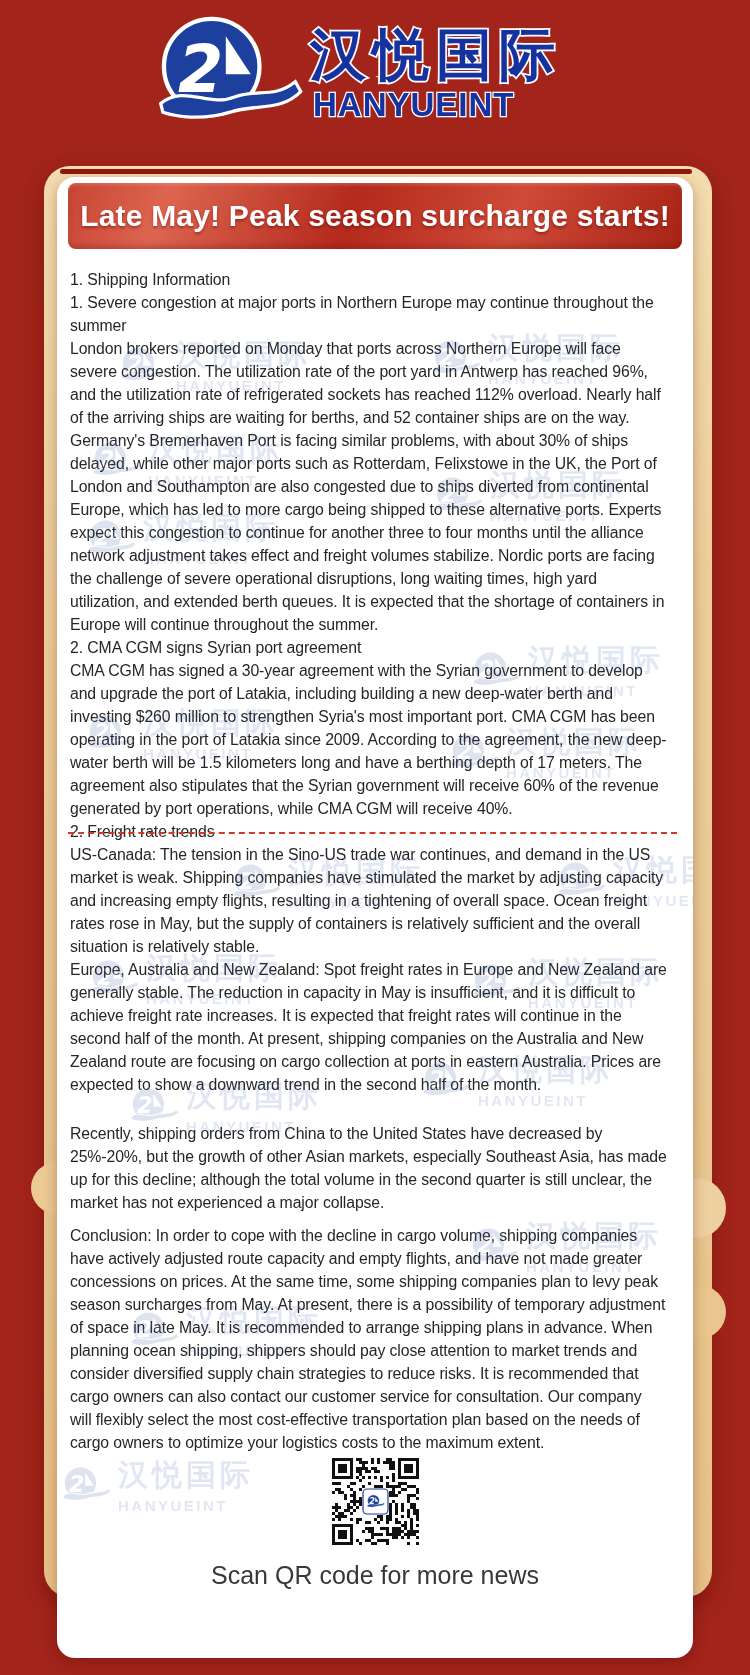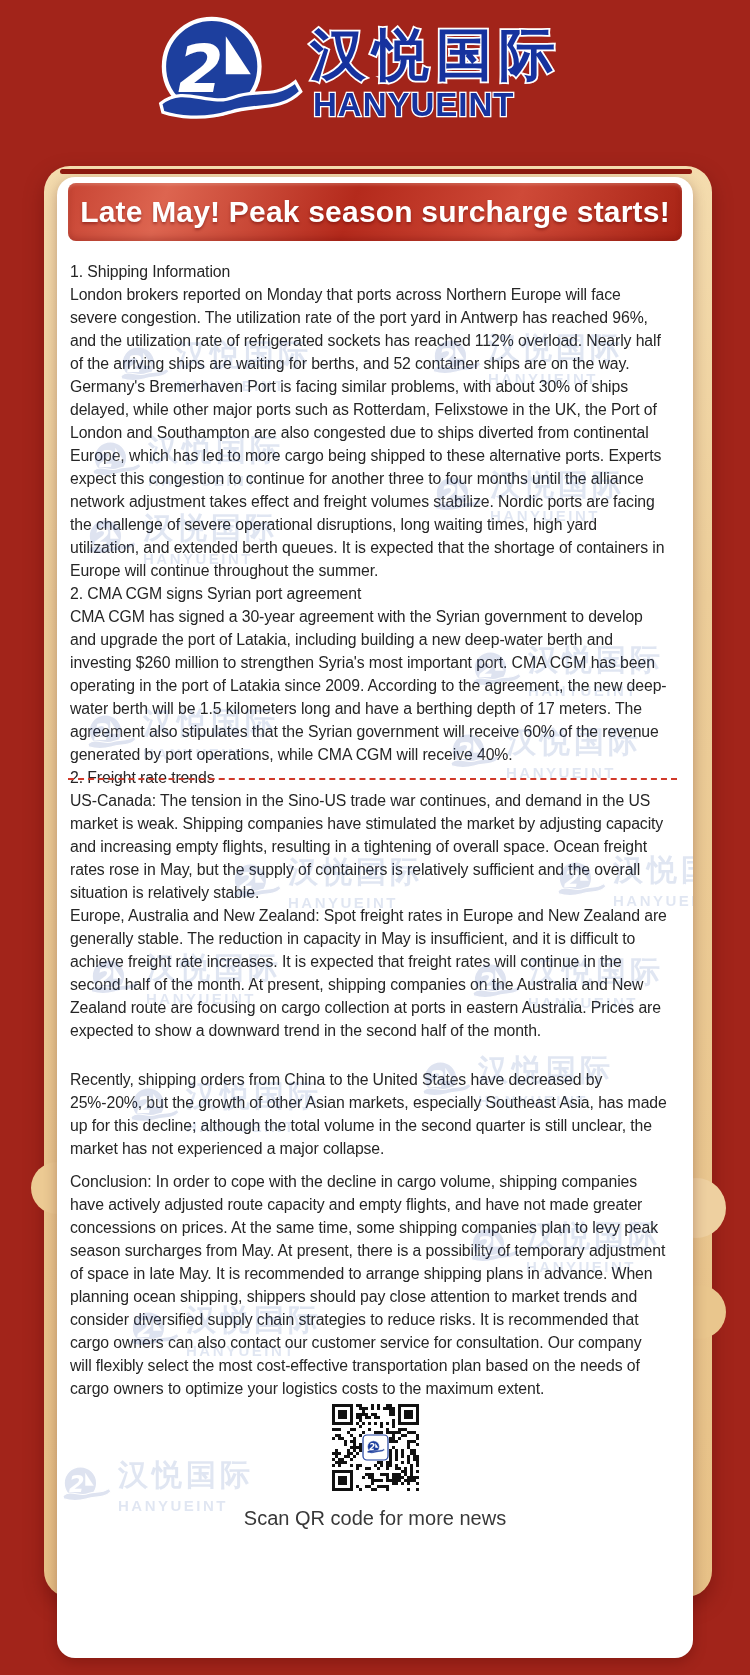--- a/index.html
+++ b/index.html
@@ -39,21 +39,21 @@
   .top-accent{
     position:absolute;left:60px;top:169px;width:632px;height:5px;z-index:2;
     background:#8e1a0f;border-radius:3px;
   }
   .card{
     position:absolute;left:57px;top:177px;width:636px;height:1481px;z-index:3;
     background:#ffffff;border-radius:18px;overflow:hidden;
     box-shadow:0 4px 14px rgba(70,5,0,0.3);
   }
   .banner{
-    margin:6px 11px 0 11px;height:58px;border-radius:8px;
+    margin:6px 11px 0 11px;height:66px;border-radius:8px;
     display:flex;align-items:center;justify-content:center;
     background:linear-gradient(110deg,#c84534 0%,#dd6550 16%,#b42a1c 46%,#cf4a38 72%,#a82315 100%);
     box-shadow:inset 0 -3px 6px rgba(90,0,0,0.25), inset 0 2px 3px rgba(255,220,200,0.25);
   }
   .banner h1{
     margin:0;font-size:30px;font-weight:bold;color:#ffffff;letter-spacing:0.2px;
     text-shadow:0 2px 3px rgba(90,0,0,0.45);white-space:nowrap;
   }
   .article{
     position:relative;z-index:2;
@@ -62,21 +62,21 @@
     text-align:left;
   }
   .article p{margin:0;}
   .blk-spacer{width:100%;}
   .blk-divider{position:relative;margin-top:28px;}
   .blk-divider::after{
     content:"";position:absolute;left:-2px;right:-10px;top:12px;
     border-top:2px dashed #d03a2a;
   }
   .qr-area{position:relative;z-index:2;margin-top:4px;text-align:center;}
-  .qr-caption{margin-top:12px;font-size:20px;color:#383838;}
+  .qr-caption{margin-top:12px;font-size:25px;color:#383838;}
   .wm-layer{position:absolute;inset:0;z-index:5;pointer-events:none;overflow:hidden;}
   .wm{
     position:absolute;display:flex;align-items:center;gap:6px;
     color:#2f55a8;opacity:0.14;white-space:nowrap;
   }
   .wm svg{width:52px;height:44px;flex:0 0 auto;}
   .wm .wm-cn{font-size:30px;font-weight:bold;letter-spacing:4px;font-family:"DejaVu Sans",sans-serif;}
   .wm .wm-en{font-size:15px;font-weight:bold;letter-spacing:2.5px;margin-top:1px;}
 </style>
 </head>
@@ -111,20 +111,21 @@
 <div class="scallop s-r2"></div>
 <div class="top-accent"></div>
 
 <div class="card">
   <div class="banner">
     <h1>Late May! Peak season surcharge starts!</h1>
   </div>
 
   <div class="article" id="article">
       <p class="blk-line">1. Shipping Information</p>
+      <p class="blk-line">1. Severe congestion at major ports in Northern Europe may continue throughout the summer</p>
       <p class="blk-para">London brokers reported on Monday that ports across Northern Europe will face severe congestion. The utilization rate of the port yard in Antwerp has reached 96%, and the utilization rate of refrigerated sockets has reached 112% overload. Nearly half of the arriving ships are waiting for berths, and 52 container ships are on the way. Germany's Bremerhaven Port is facing similar problems, with about 30% of ships delayed, while other major ports such as Rotterdam, Felixstowe in the UK, the Port of London and Southampton are also congested due to ships diverted from continental Europe, which has led to more cargo being shipped to these alternative ports. Experts expect this congestion to continue for another three to four months until the alliance network adjustment takes effect and freight volumes stabilize. Nordic ports are facing the challenge of severe operational disruptions, long waiting times, high yard utilization, and extended berth queues. It is expected that the shortage of containers in Europe will continue throughout the summer.</p>
       <p class="blk-line">2. CMA CGM signs Syrian port agreement</p>
       <p class="blk-para">CMA CGM has signed a 30-year agreement with the Syrian government to develop and upgrade the port of Latakia, including building a new deep-water berth and investing $260 million to strengthen Syria's most important port. CMA CGM has been operating in the port of Latakia since 2009. According to the agreement, the new deep-water berth will be 1.5 kilometers long and have a berthing depth of 17 meters. The agreement also stipulates that the Syrian government will receive 60% of the revenue generated by port operations, while CMA CGM will receive 40%.</p>
       <p class="blk-divider">2. Freight rate trends</p>
       <p class="blk-para">US-Canada: The tension in the Sino-US trade war continues, and demand in the US market is weak. Shipping companies have stimulated the market by adjusting capacity and increasing empty flights, resulting in a tightening of overall space. Ocean freight rates rose in May, but the supply of containers is relatively sufficient and the overall situation is relatively stable.</p>
       <p class="blk-para">Europe, Australia and New Zealand: Spot freight rates in Europe and New Zealand are generally stable. The reduction in capacity in May is insufficient, and it is difficult to achieve freight rate increases. It is expected that freight rates will continue in the second half of the month. At present, shipping companies on the Australia and New Zealand route are focusing on cargo collection at ports in eastern Australia. Prices are expected to show a downward trend in the second half of the month.</p>
       <div class="blk-spacer" style="height: 26px;"></div>
       <p class="blk-para">Recently, shipping orders from China to the United States have decreased by 25%-20%, but the growth of other Asian markets, especially Southeast Asia, has made up for this decline; although the total volume in the second quarter is still unclear, the market has not experienced a major collapse.</p>
       <div class="blk-spacer" style="height: 10px;"></div>
       <p class="blk-para">Conclusion: In order to cope with the decline in cargo volume, shipping companies have actively adjusted route capacity and empty flights, and have not made greater concessions on prices. At the same time, some shipping companies plan to levy peak season surcharges from May. At present, there is a possibility of temporary adjustment of space in late May. It is recommended to arrange shipping plans in advance. When planning ocean shipping, shippers should pay close attention to market trends and consider diversified supply chain strategies to reduce risks. It is recommended that cargo owners can also contact our customer service for consultation. Our company will flexibly select the most cost-effective transportation plan based on the needs of cargo owners to optimize your logistics costs to the maximum extent.</p>

